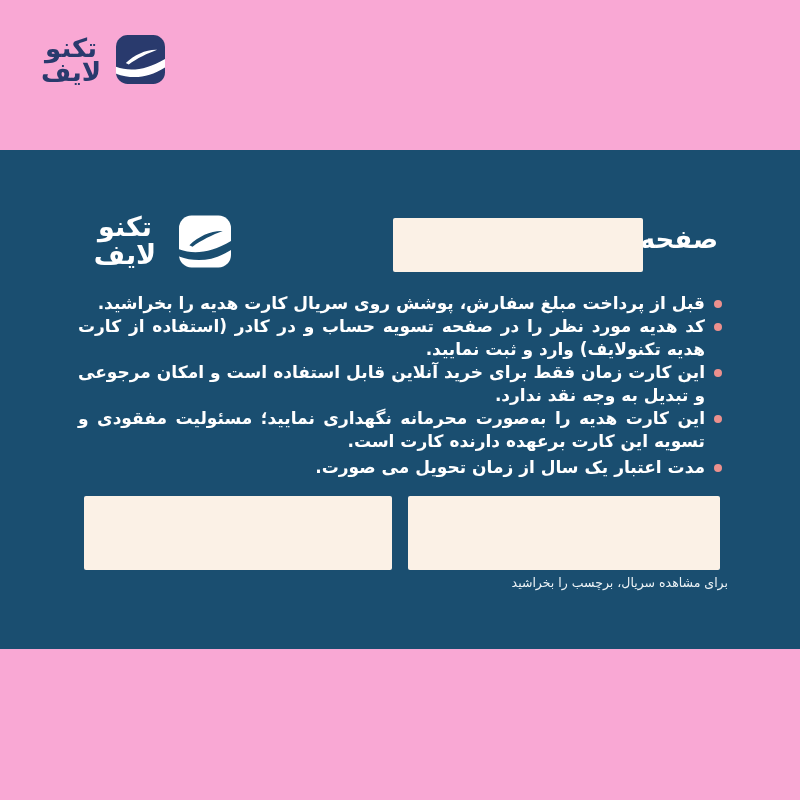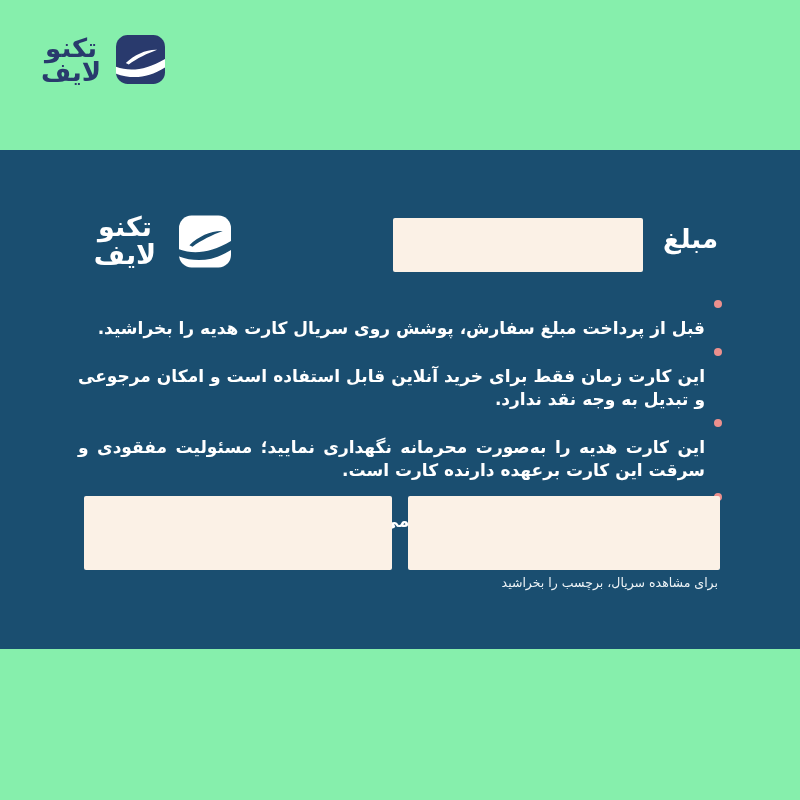--- a/index.html
+++ b/index.html
@@ -1,19 +1,19 @@
 <!DOCTYPE html>
 <html lang="fa"><head>
 <meta charset="utf-8">
 <style>
   * { margin:0; padding:0; box-sizing:border-box; }
   html,body { background:#ffffff; }
   body { width:800px; height:800px; position:relative; font-family:"DejaVu Sans", sans-serif; }
 
-  .canvas { position:absolute; inset:0; width:800px; height:800px; overflow:hidden; background:#86efac; }
+  .canvas { position:absolute; inset:0; width:800px; height:800px; overflow:hidden; background:#f9a8d4; }
 
   
   .header-logo { position:absolute; top:34px; left:38px; display:flex; align-items:center; gap:12px; }
   .header-logo .logo-text { width:66px; text-align:center; color:#293a6d; font-weight:bold;
                             font-size:26px; line-height:24px; direction:rtl; }
   .header-logo .logo-mark { width:49px; height:51px; }
 
   
   .card { position:absolute; top:150px; left:0; width:800px; height:499px; background:#1a4e70; }
 
@@ -29,29 +29,29 @@
   .amount-label { position:absolute; top:74px; right:82px; color:#ffffff; font-weight:bold;
                   font-size:26px; direction:rtl; }
 
   
   .bullets { position:absolute; top:142px; right:78px; width:644px; list-style:none; direction:rtl; }
   .bullets li { display:flex; align-items:flex-start; color:#ffffff; font-weight:bold;
                 font-size:17px; line-height:23px; text-align:justify; }
   .bullets li:last-child { margin-top:3px; }
   .bullets .dot { flex:none; width:8px; height:8px; border-radius:50%; background:#ec908d;
                   margin-top:8px; margin-left:9px; }
-  .bullets .li-text { flex:1;margin-top:25px; }
+  .bullets .li-text { flex:1; }
 
   
   .box-left  { position:absolute; top:346px; left:84px;  width:308px; height:74px;
                background:#fbf1e6; border-radius:2px; }
   .box-right { position:absolute; top:346px; left:408px; width:312px; height:74px;
                background:#fbf1e6; border-radius:2px; }
 
-  .scratch-hint { position:absolute; top:425px; right:82px; color:#eef4f7;
+  .scratch-hint { position:absolute; top:425px; right:72px; color:#eef4f7;
                   font-size:12.5px; line-height:16px; direction:rtl; }
 </style>
 </head>
 <body>
 
 <div class="canvas">
 
   <div class="header-logo">
     <div class="logo-text">
       <div>تکنو</div>
@@ -85,35 +85,39 @@
             </clipPath>
         </defs>
         <rect x="0" y="0" width="100" height="100" rx="24" fill="#ffffff"></rect>
         <g clip-path="url(#sq2)">
           <path d="M20,57 C38,40 62,29 84,30 C65,37 42,48 26,60 Z" fill="#1a4e70"></path>
           <path d="M-5,63 C28,77 62,72 105,46 L105,63 C65,91 28,90 -5,77 Z" fill="#1a4e70"></path>
         </g>
       </svg>
     </div>
 
-    <div class="amount-label">مبلغ</div>
+    <div class="amount-label">صفحه</div>
     <div class="amount-box"></div>
 
     <ul class="bullets" dir="rtl">
       <li>
         <span class="dot"></span>
         <span class="li-text">قبل از پرداخت مبلغ سفارش، پوشش روی سریال کارت هدیه را بخراشید.</span>
       </li>
       <li>
         <span class="dot"></span>
+        <span class="li-text">کد هدیه مورد نظر را در صفحه تسویه حساب و در کادر (استفاده از کارت هدیه تکنولایف) وارد و ثبت نمایید.</span>
+      </li>
+      <li>
+        <span class="dot"></span>
         <span class="li-text">این کارت زمان فقط برای خرید آنلاین قابل استفاده است و امکان مرجوعی و تبدیل به وجه نقد ندارد.</span>
       </li>
       <li>
         <span class="dot"></span>
-        <span class="li-text">این کارت هدیه را به‌صورت محرمانه نگهداری نمایید؛ مسئولیت مفقودی و سرقت این کارت برعهده دارنده کارت است.</span>
+        <span class="li-text">این کارت هدیه را به‌صورت محرمانه نگهداری نمایید؛ مسئولیت مفقودی و تسویه این کارت برعهده دارنده کارت است.</span>
       </li>
       <li>
         <span class="dot"></span>
         <span class="li-text">مدت اعتبار یک سال از زمان تحویل می صورت.</span>
       </li>
     </ul>
 
     <div class="box-left"></div>
     <div class="box-right"></div>
 

